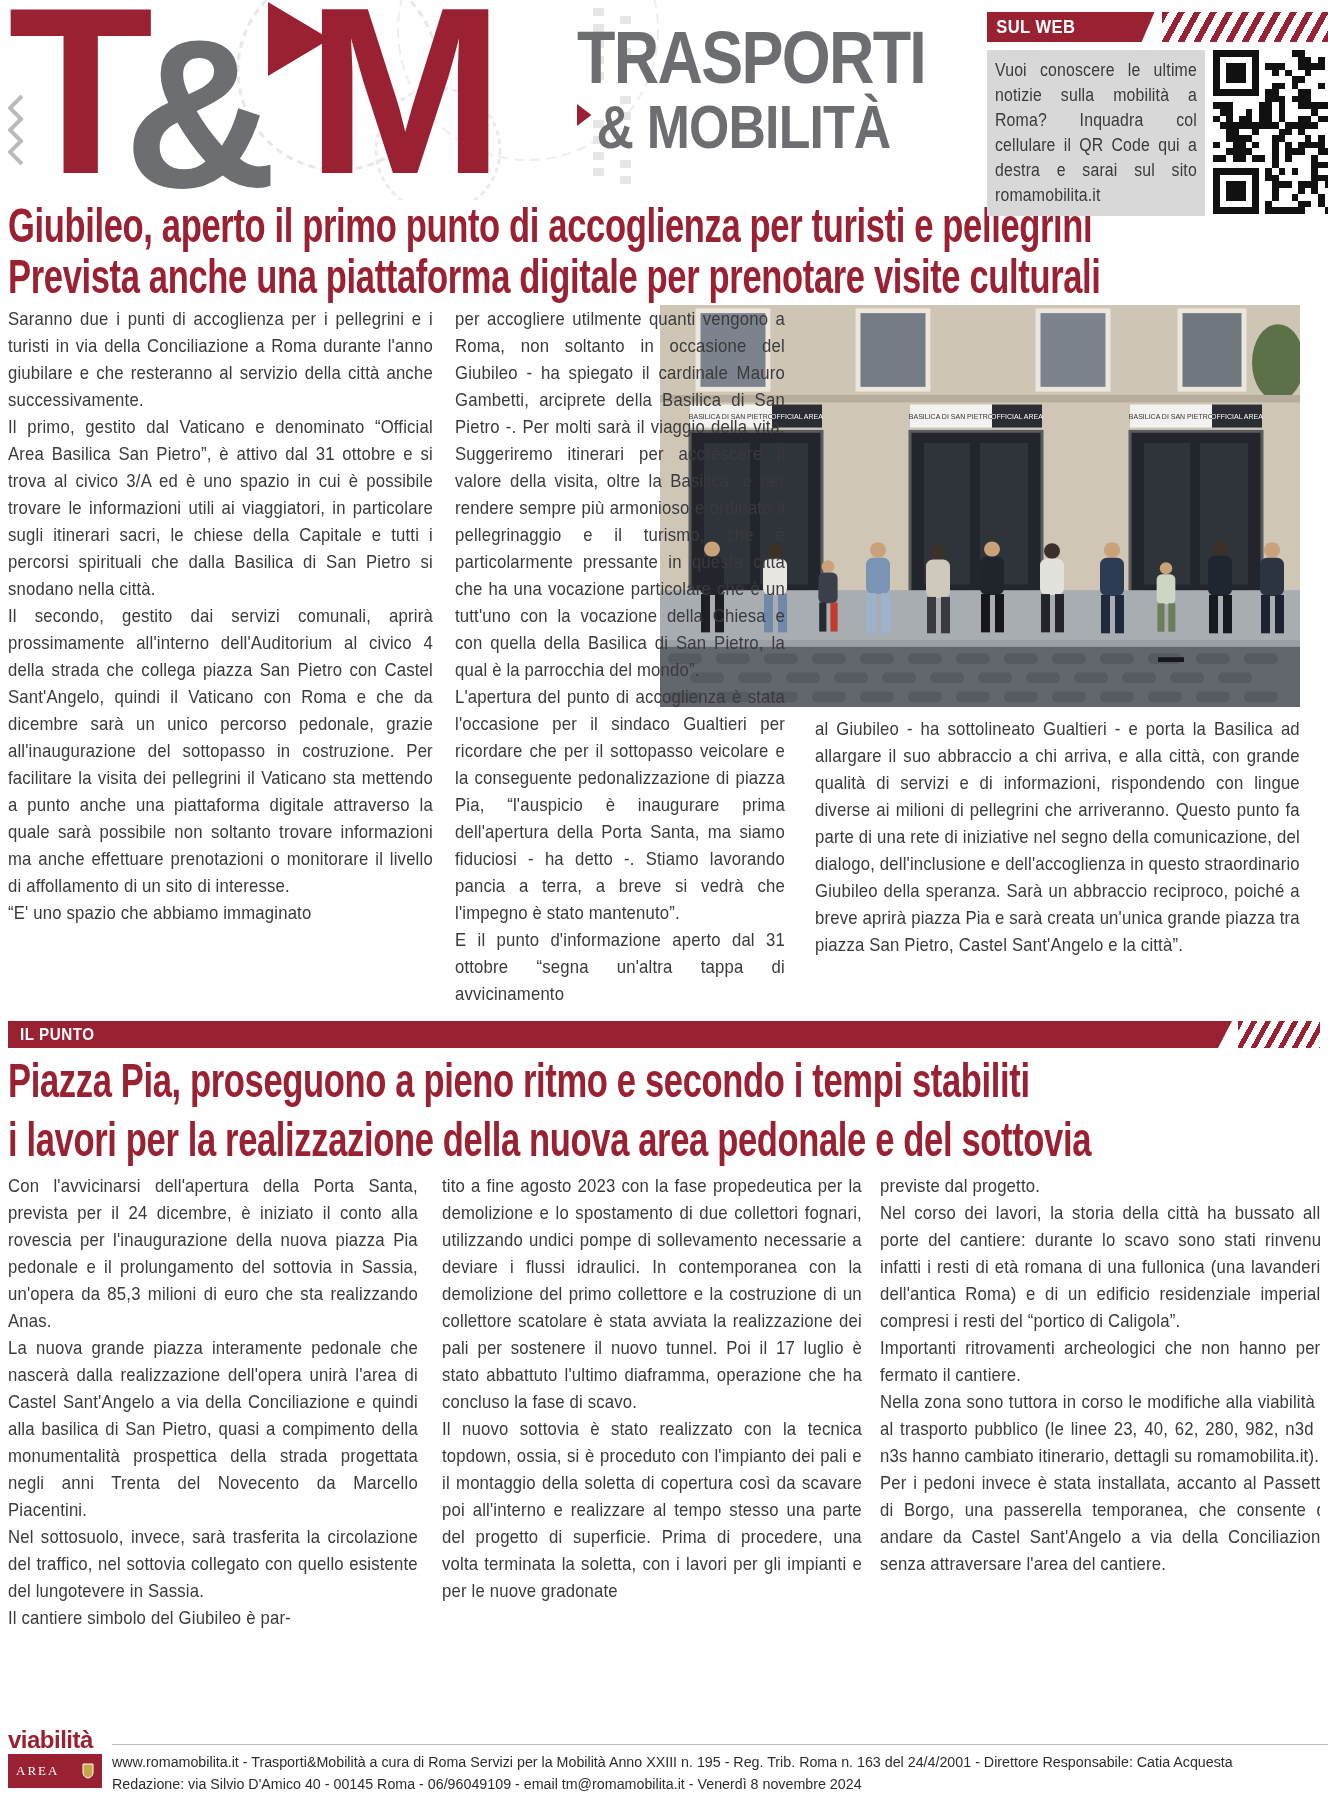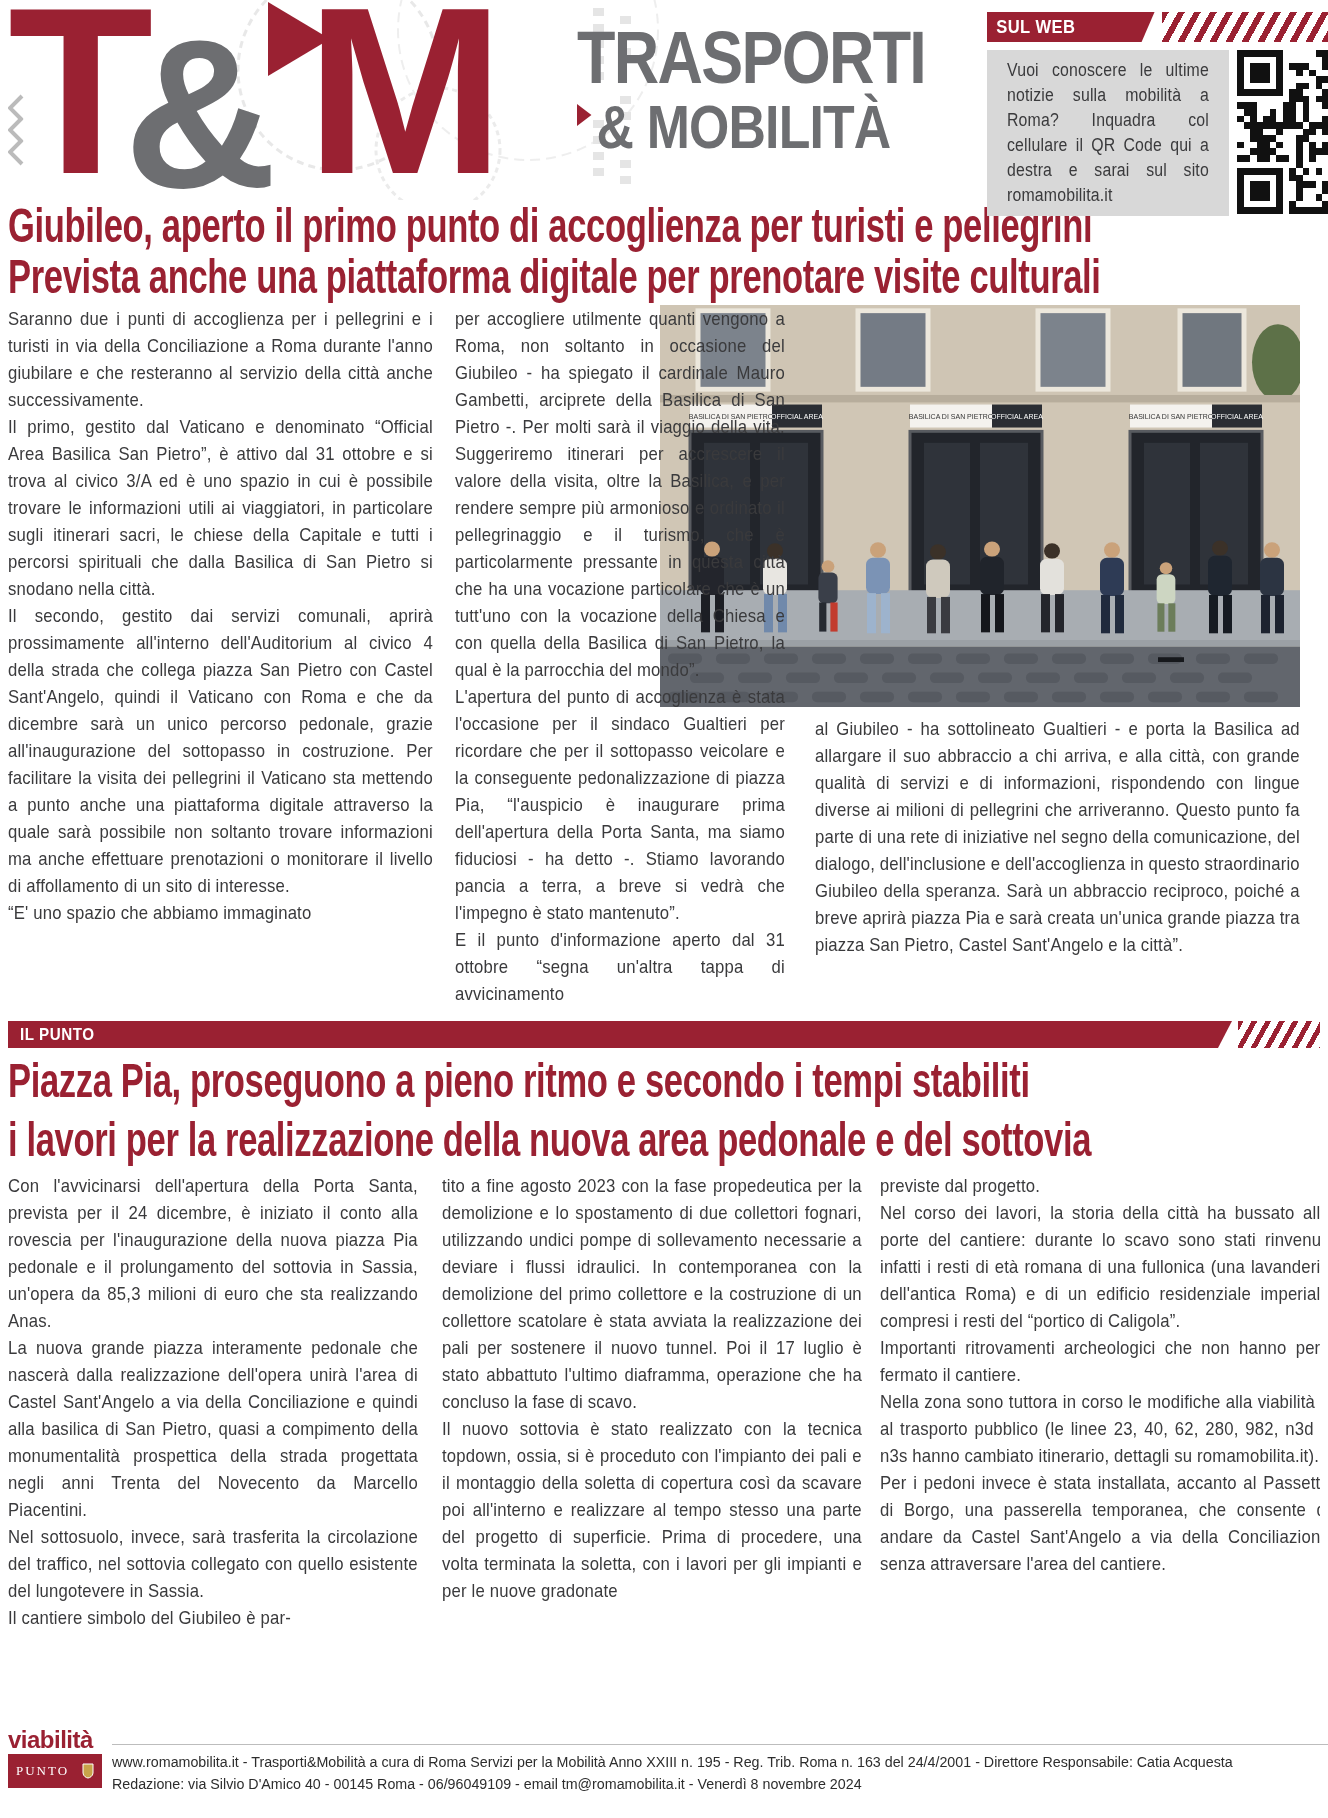--- a/index.html
+++ b/index.html
@@ -18,21 +18,21 @@
   .mast-title{flex:1;margin-left:64px;padding-top:22px;z-index:1;}
   .mt1{font-size:74px;font-weight:700;color:var(--lgray);letter-spacing:-2px;transform:scaleX(.85);transform-origin:0 0;white-space:nowrap;line-height:72px;}
   .mt2{font-size:61px;font-weight:700;color:var(--lgray);letter-spacing:-1px;transform:scaleX(.85);transform-origin:0 0;white-space:nowrap;line-height:66px;display:flex;align-items:center;}
   .tri-small{width:0;height:0;border-left:17px solid var(--red);border-top:11px solid transparent;border-bottom:11px solid transparent;display:inline-block;margin-right:6px;position:relative;top:-12px;}
   .web{width:382px;flex:none;z-index:1;padding-top:12px;}
   .webbar{display:flex;height:30px;}
   .webbar-red{width:168px;background:var(--red);clip-path:polygon(0 0,100% 0,calc(100% - 13px) 100%,0 100%);}
   .webbar-red span{display:inline-block;color:#fff;font-weight:700;font-size:18px;line-height:30px;padding-left:10px;letter-spacing:.5px;transform:scaleX(.92);transform-origin:0 0;}
   .webbar-stripes{flex:1;margin-left:7px;background:repeating-linear-gradient(119deg,var(--red) 0 6px,#fff 6px 14px);}
   .webrow{display:flex;margin-top:8px;}
-  .webbox{width:202px;background:var(--boxgray);padding:8px 20px;flex:none;}
+  .webbox{width:202px;background:var(--boxgray);padding:8px 8px;flex:none;}
   .webbox .body-text{font-size:18px;line-height:25px;}
   .qr{width:164px;height:164px;margin-left:8px;background:#fff;}
   .qr svg{width:164px;height:164px;shape-rendering:crispEdges;}
 
   
   .kbar{display:flex;height:27px;}
   .kbar-red{flex:1;background:var(--red);clip-path:polygon(0 0,100% 0,calc(100% - 14px) 100%,0 100%);}
   .kbar-red span{display:inline-block;color:#fff;font-weight:700;font-size:16.5px;line-height:27px;padding-left:13px;letter-spacing:.6px;transform:scaleX(.92);transform-origin:0 0;}
   .kbar-stripes{width:82px;margin-left:6px;background:repeating-linear-gradient(119deg,var(--red) 0 5px,#fff 5px 12px);}
 
@@ -342,21 +342,21 @@
 Importanti ritrovamenti archeologici che non hanno però fermato il cantiere.
 Nella zona sono tuttora in corso le modifiche alla viabilità e al trasporto pubblico (le linee 23, 40, 62, 280, 982, n3d e n3s hanno cambiato itinerario, dettagli su romamobilita.it).
 Per i pedoni invece è stata installata, accanto al Passetto di Borgo, una passerella temporanea, che consente di andare da Castel Sant'Angelo a via della Conciliazione senza attraversare l'area del cantiere.</div>
     </div>
   </div>
 
   <div class="footer">
     <div class="flogo">
       <div class="flogo-word">viabilità</div>
       <div class="flogo-box">
-        <span>PUNTO</span>
+        <span>AREA</span>
         <svg width="12" height="16" viewBox="0 0 12 16">
             <path d="M1 1h10v9c0 3-3.5 5-5 5s-5-2-5-5z" fill="#c8a44a" stroke="#fff" stroke-width="1"></path>
           </svg>
       </div>
 
     </div>
     <div class="ftext">
       <div class="fline">www.romamobilita.it - Trasporti&amp;Mobilità a cura di Roma Servizi per la Mobilità Anno XXIII n. 195 - Reg. Trib. Roma n. 163 del 24/4/2001 - Direttore Responsabile: Catia Acquesta</div>
       <div class="fline">Redazione: via Silvio D'Amico 40 - 00145 Roma - 06/96049109 - email tm@romamobilita.it - Venerdì 8 novembre 2024</div>
     </div>

